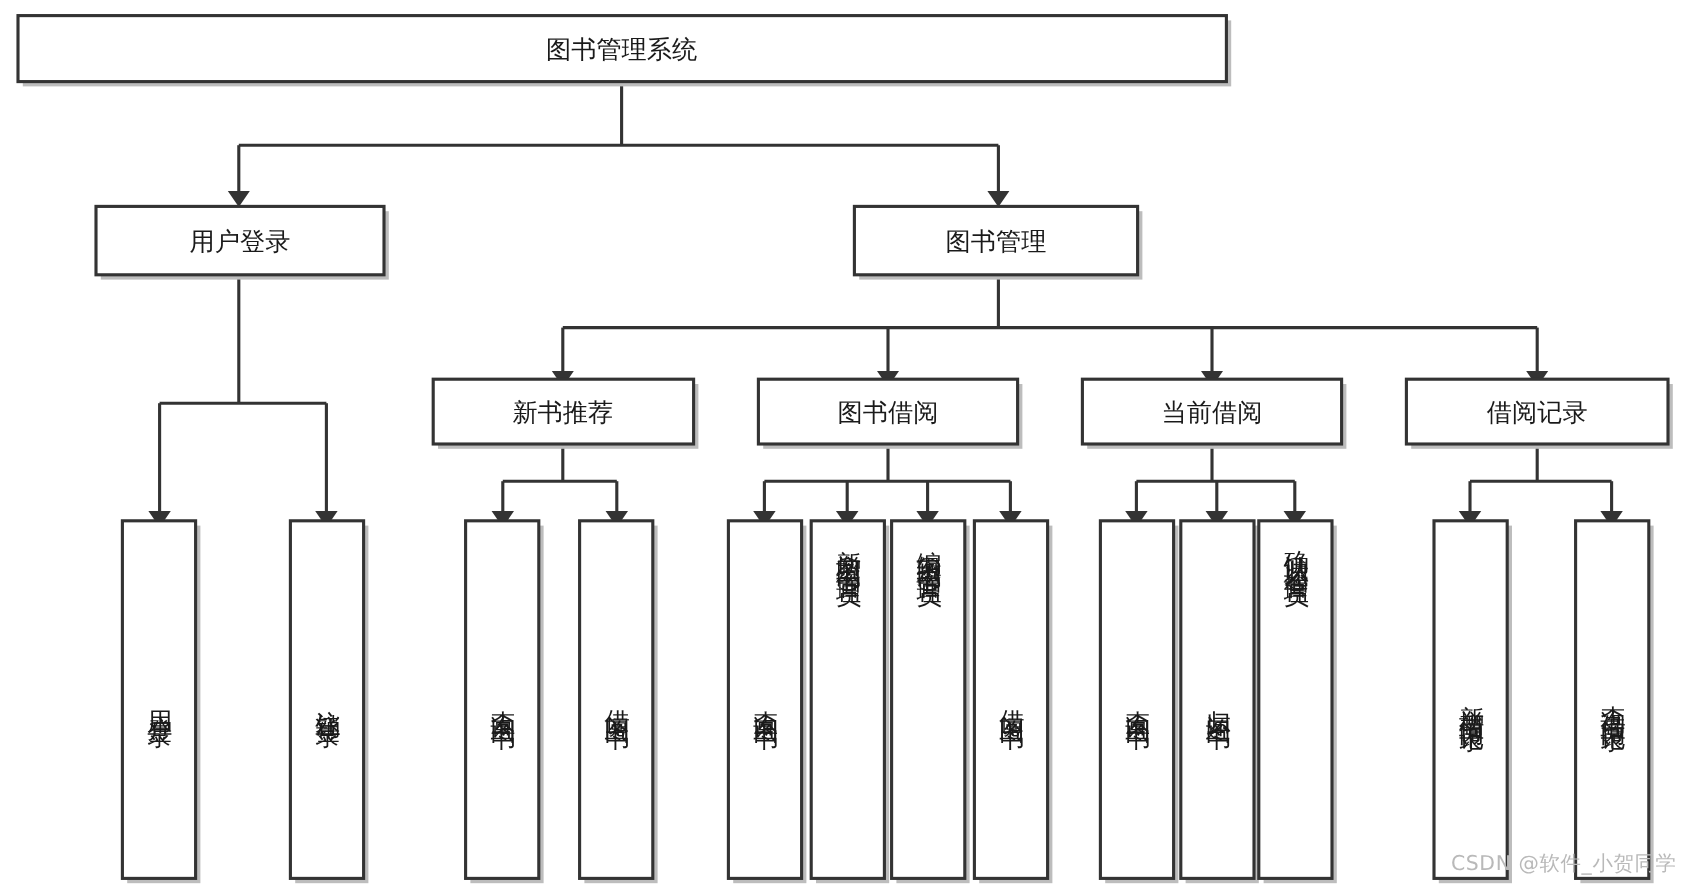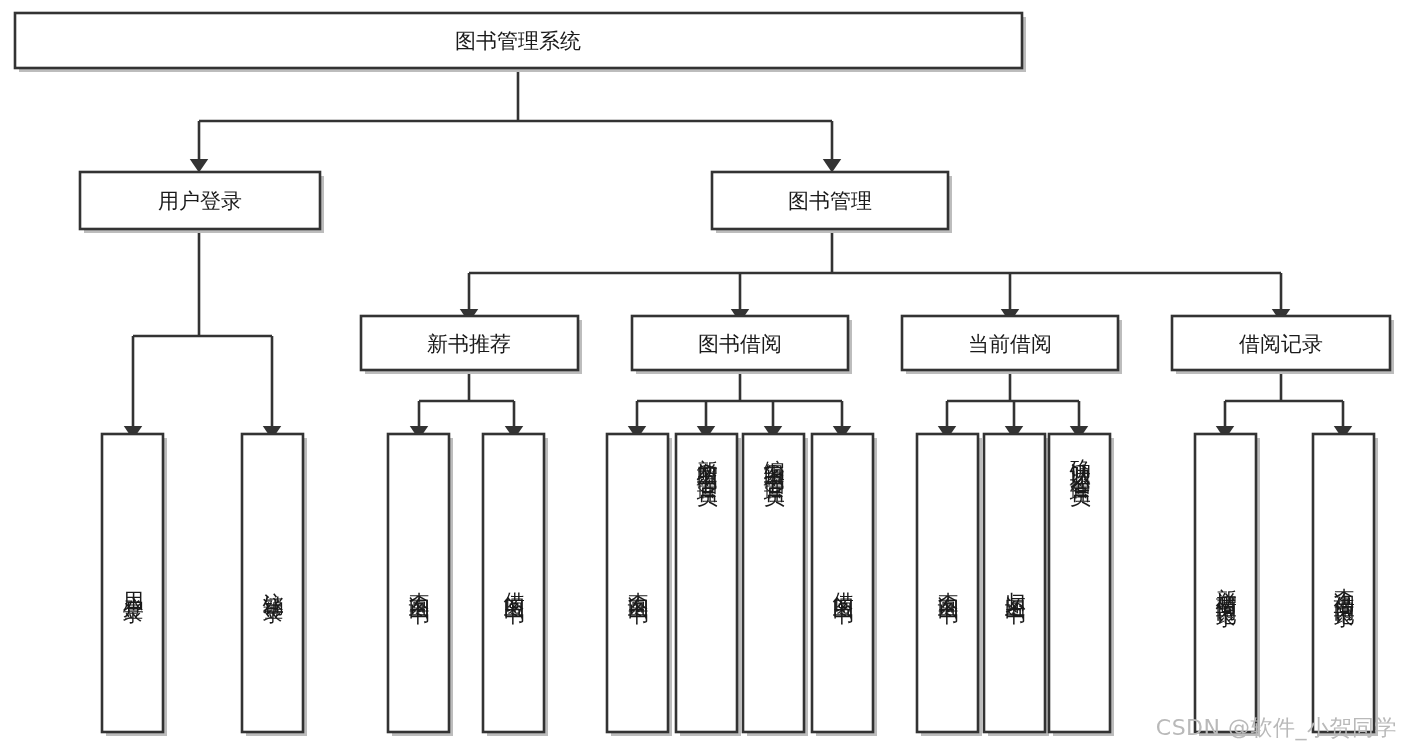--- a/index.html
+++ b/index.html
@@ -42,23 +42,23 @@
   .node-label-h {
     font-family: "DejaVu Sans", "Liberation Sans", sans-serif;
     font-size: 21px;
     fill: #1a1a1a;
     text-anchor: middle;
     dominant-baseline: central;
   }
   .watermark-text {
     position: absolute;
     right: 8px;
-    bottom: 4px;
-    font-family: "DejaVu Sans", "Liberation Sans", sans-serif;
-    font-size: 22px;
+    bottom: 16px;
+    font-family: "DejaVu Sans", "Liberation Sans", sans-serif;
+    font-size: 17px;
     color: #b9b9b9;
     white-space: nowrap;
     letter-spacing: 0.5px;
   }
   .vlabel-wrap {
     position: absolute;
     display: flex;
     align-items: flex-start;
     justify-content: center;
     pointer-events: none;

